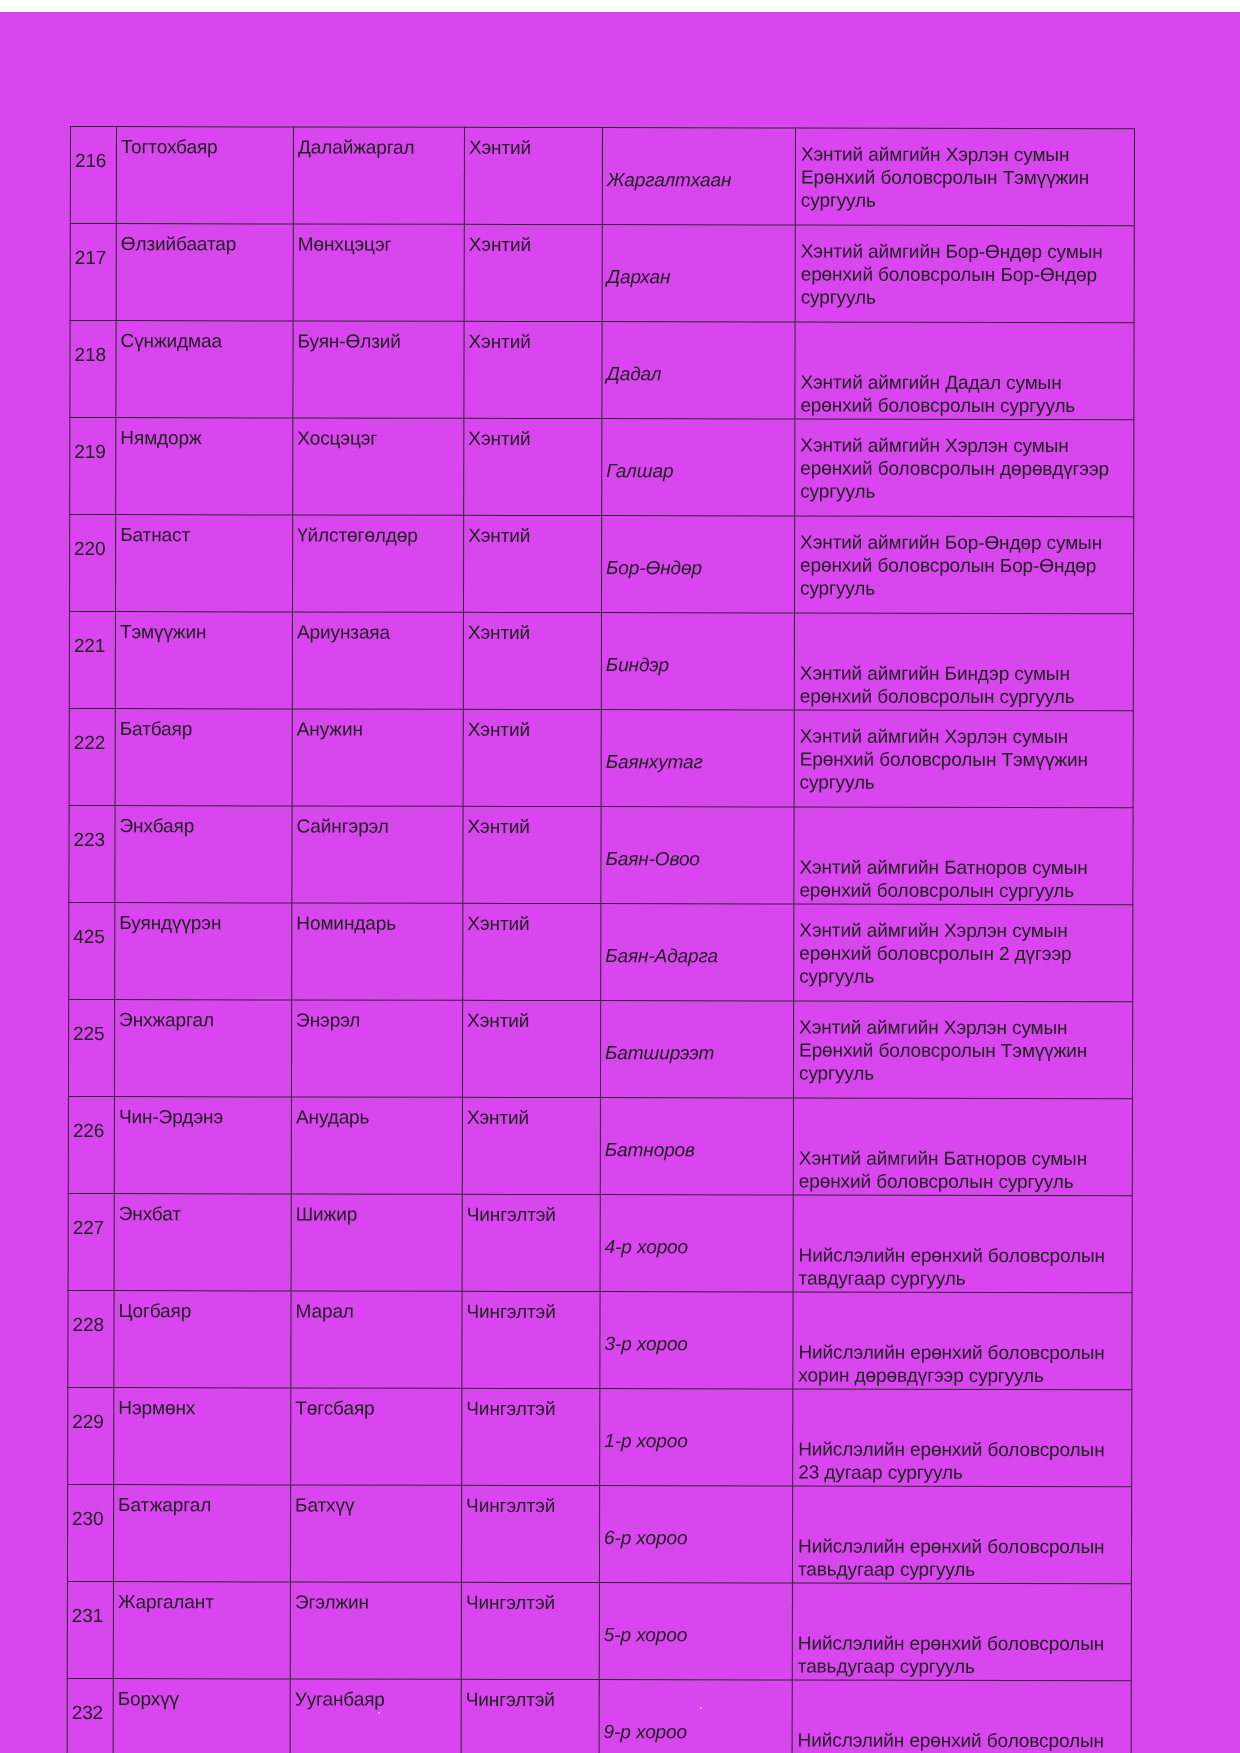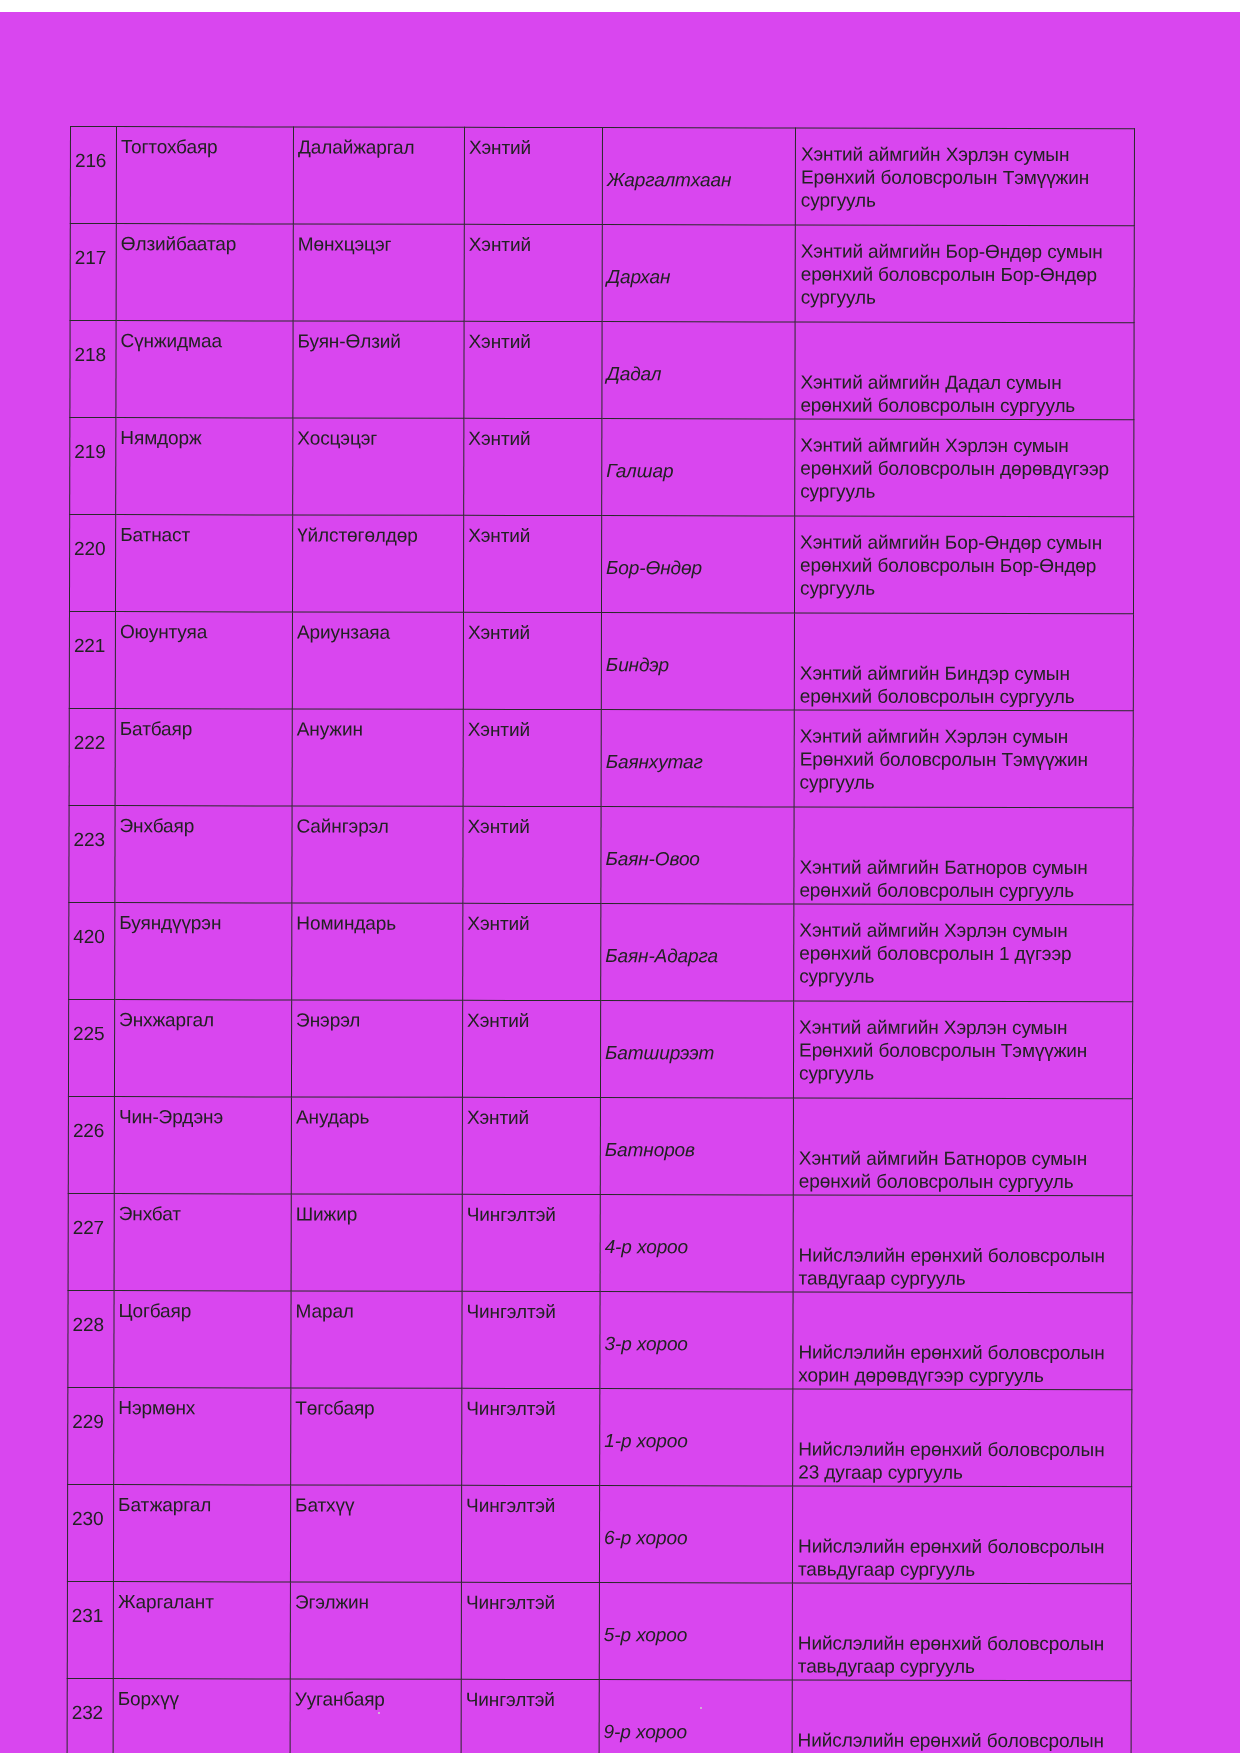--- a/index.html
+++ b/index.html
@@ -132,21 +132,21 @@
           <tr>
             <td class="num">220</td>
             <td class="short">Батнаст</td>
             <td class="short">Үйлстөгөлдөр</td>
             <td class="short">Хэнтий</td>
             <td class="mid">Бор-Өндөр</td>
             <td class="school">Хэнтий аймгийн Бор-Өндөр сумын ерөнхий боловсролын Бор-Өндөр сургууль</td>
           </tr>
           <tr>
             <td class="num">221</td>
-            <td class="short">Оюунтуяа</td>
+            <td class="short">Тэмүүжин</td>
             <td class="short">Ариунзаяа</td>
             <td class="short">Хэнтий</td>
             <td class="mid">Биндэр</td>
             <td class="school two-line">Хэнтий аймгийн Биндэр сумын ерөнхий боловсролын сургууль</td>
           </tr>
           <tr>
             <td class="num">222</td>
             <td class="short">Батбаяр</td>
             <td class="short">Анужин</td>
             <td class="short">Хэнтий</td>
@@ -155,26 +155,26 @@
           </tr>
           <tr>
             <td class="num">223</td>
             <td class="short">Энхбаяр</td>
             <td class="short">Сайнгэрэл</td>
             <td class="short">Хэнтий</td>
             <td class="mid">Баян-Овоо</td>
             <td class="school two-line">Хэнтий аймгийн Батноров сумын ерөнхий боловсролын сургууль</td>
           </tr>
           <tr>
-            <td class="num">420</td>
+            <td class="num">425</td>
             <td class="short">Буяндүүрэн</td>
             <td class="short">Номиндарь</td>
             <td class="short">Хэнтий</td>
             <td class="mid">Баян-Адарга</td>
-            <td class="school">Хэнтий аймгийн Хэрлэн сумын ерөнхий боловсролын 1 дүгээр сургууль</td>
+            <td class="school">Хэнтий аймгийн Хэрлэн сумын ерөнхий боловсролын 2 дүгээр сургууль</td>
           </tr>
           <tr>
             <td class="num">225</td>
             <td class="short">Энхжаргал</td>
             <td class="short">Энэрэл</td>
             <td class="short">Хэнтий</td>
             <td class="mid">Батширээт</td>
             <td class="school">Хэнтий аймгийн Хэрлэн сумын Ерөнхий боловсролын Тэмүүжин сургууль</td>
           </tr>
           <tr>

